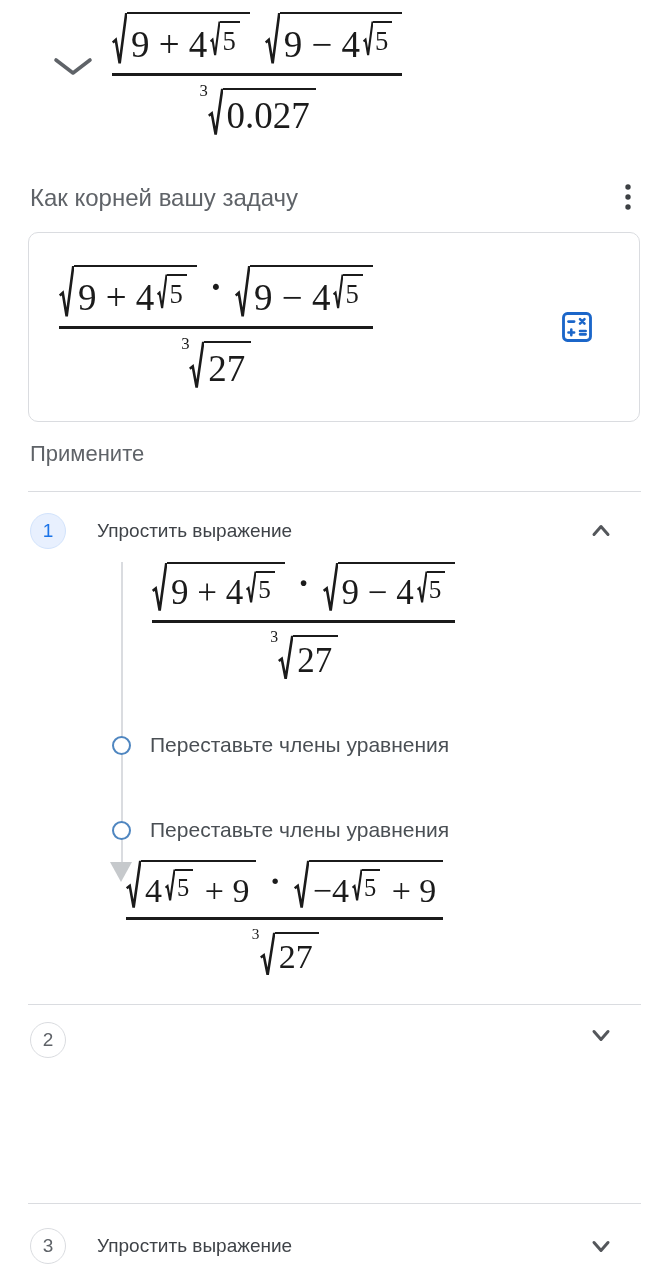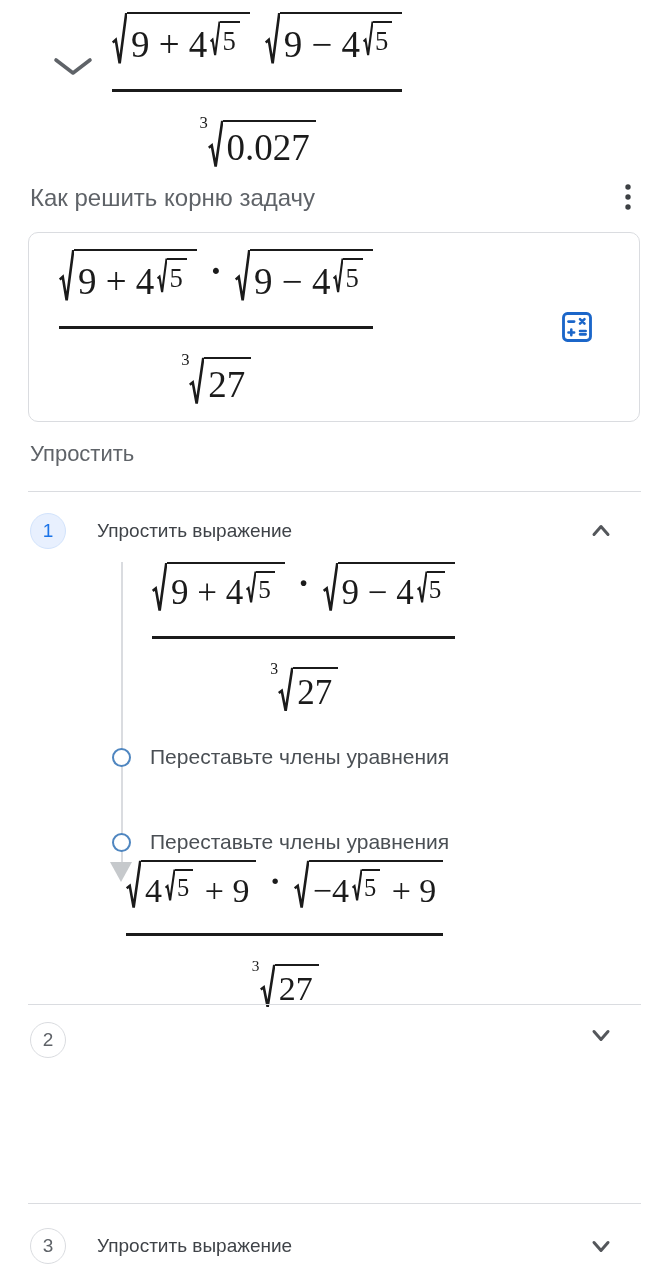--- a/index.html
+++ b/index.html
@@ -1,21 +1,21 @@
 <!DOCTYPE html>
 <html><head>
 <meta charset="utf-8">
 <style>
   * { box-sizing: border-box; margin: 0; padding: 0; }
   html,body { background:#fff; }
   body { width:669px; height:1280px; overflow:hidden; font-family:"Liberation Sans", sans-serif; }
   .page { position:relative; width:669px; height:1280px; background:#ffffff; overflow:hidden; }
 
   
-  .math { font-family:"Liberation Serif", serif; color:#1b1b1b;gap:16px; }
+  .math { font-family:"Liberation Serif", serif; color:#1b1b1b; }
   .frac { display:inline-flex; flex-direction:column; align-items:center; }
   .fnum { display:flex; align-items:center; padding-bottom:7px; }
   .fbar { align-self:stretch; height:0; border-top:3px solid #1b1b1b; }
   .fden { margin-top:8px; display:flex; justify-content:center; }
   .sqrt { display:inline-flex; align-items:stretch; }
   .rsign { width:15px; flex:0 0 auto; display:block; }
   .rsign path { fill:none; stroke:#1b1b1b; stroke-width:2.6; vector-effect:non-scaling-stroke; }
   .rbody { border-top:2.6px solid #1b1b1b; padding:7px 7px 0 4px; display:inline-flex; align-items:baseline; white-space:pre; }
   .sqrt.sm { font-size:0.72em; margin:0 3px; }
   .sqrt.sm .rsign { width:10px; }
@@ -61,21 +61,21 @@
   .chev { margin-left:auto; flex:0 0 auto; align-self:center; cursor:pointer; padding:4px; }
 
   
   .step1-content { position:absolute; left:0; top:560px; width:669px; height:446px; }
   .tline { position:absolute; left:121px; top:2px; width:1.5px; height:300px; background:#dadce0; }
   .tarrow { position:absolute; left:110px; top:302px; width:0; height:0;
             border-left:11px solid transparent; border-right:11px solid transparent;
             border-top:20px solid #c6c9cc; }
   .e2b { position:absolute; left:152px; top:2px; font-size:35px; }
   .e3 { position:absolute; left:126px; top:300px; font-size:34px; }
-  .substep { position:absolute; left:112px; height:30px; display:flex; align-items:center; cursor:pointer;margin-top:12px; }
+  .substep { position:absolute; left:112px; height:30px; display:flex; align-items:center; cursor:pointer; }
   .substep.s1 { top:170px; }
   .substep.s2 { top:255px; }
   .scircle { width:19px; height:19px; border-radius:50%; border:2px solid #4f86c0; background:#fff; flex:0 0 auto; }
   .sublabel { margin-left:19px; font-size:21px; color:#4a4f54; white-space:nowrap; }
 
   svg.icon { display:block; }
 </style>
 </head>
 <body>
 
@@ -112,21 +112,21 @@
       <span class="root">
         <span class="ridx">3</span>
         <svg class="rsign" viewBox="0 0 20 60" preserveAspectRatio="none">
             <path d="M1 34 L5 31 L10.2 57 L18.8 2.6 L20 2.6"></path>
           </svg>
         <span class="rbody"><span class="mtext">0.027</span></span>
       </span>
     </span>
   </span>
 
-  <div class="heading">Как решить корню задачу</div>
+  <div class="heading">Как корней вашу задачу</div>
   <span class="kebab">
     <svg class="icon" width="8" height="30" viewBox="0 0 8 30">
         <circle cx="4" cy="4" r="2.7" fill="#3c4043"></circle>
         <circle cx="4" cy="14" r="2.7" fill="#3c4043"></circle>
         <circle cx="4" cy="24" r="2.7" fill="#3c4043"></circle>
       </svg>
   </span>
 
   <div class="card">
     <span class="math frac">
@@ -164,21 +164,21 @@
       <svg class="icon" width="36" height="36" viewBox="0 0 24 24">
         <rect x="3" y="3" width="18" height="18" rx="2.6" fill="none" stroke="#1b66c9" stroke-width="1.9"></rect>
         <path d="M6.3 8.4 H10.1" stroke="#1b66c9" stroke-width="1.7" stroke-linecap="round"></path>
         <path d="M14 6.8 L17 9.8 M17 6.8 L14 9.8" stroke="#1b66c9" stroke-width="1.7" stroke-linecap="round"></path>
         <path d="M8.2 13.7 V17.5 M6.3 15.6 H10.1" stroke="#1b66c9" stroke-width="1.7" stroke-linecap="round"></path>
         <path d="M14 14.7 H17.8 M14 16.9 H17.8" stroke="#1b66c9" stroke-width="1.7" stroke-linecap="round"></path>
       </svg>
     </span>
   </div>
 
-  <div class="actions-label">Упростить</div>
+  <div class="actions-label">Примените</div>
   <hr class="divider" style="top:491px">
 
   <div class="step-row row1">
     <span class="badge active">1</span>
     <span class="step-title">Упростить выражение</span>
     <span class="chev">
       <svg class="icon" width="28" height="28" viewBox="0 0 28 28">
           <polyline points="7,17.5 14,9.5 21,17.5" fill="none" stroke="#54575b" stroke-width="3" stroke-linecap="round" stroke-linejoin="round"></polyline>
         </svg>
     </span>

